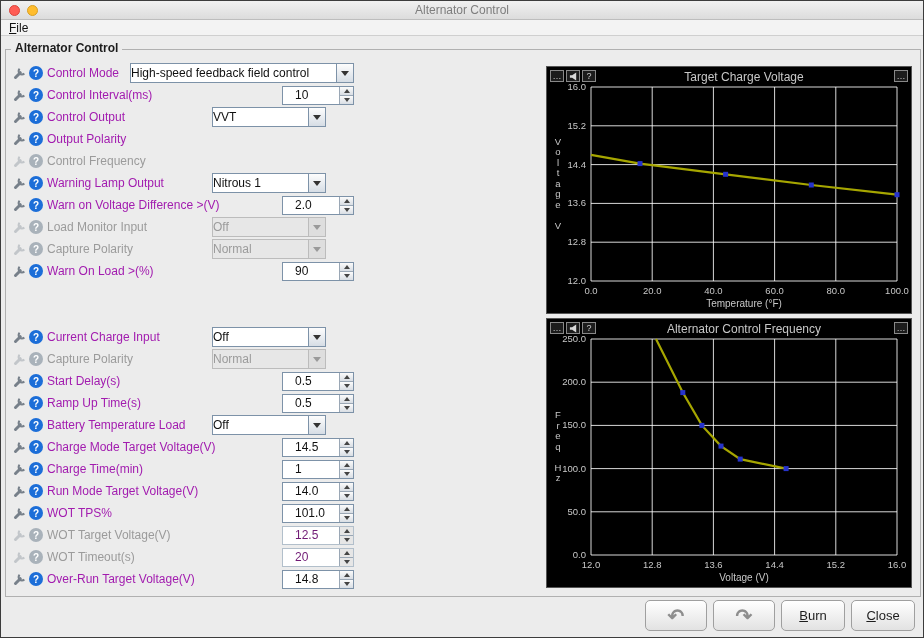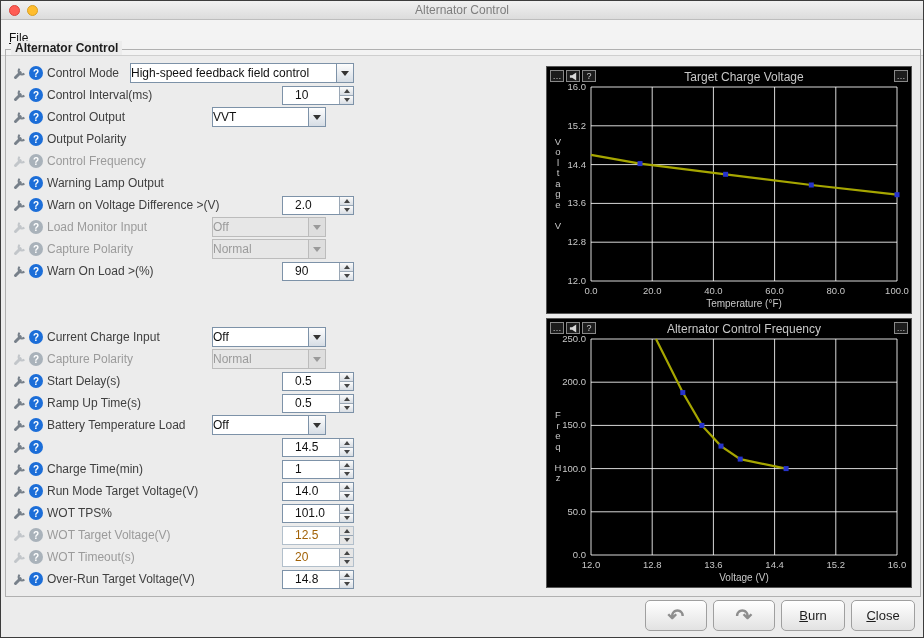--- a/index.html
+++ b/index.html
@@ -8,57 +8,57 @@
   .window{position:relative;width:924px;height:638px;background:#ececec;border:1px solid #3c3c3c;overflow:hidden}
 
   
   .titlebar{position:relative;height:19px;background:linear-gradient(#f1f1f1,#dcdcdc);border-bottom:1px solid #bdbdbd}
   .win-title{position:absolute;left:0;right:0;top:2px;text-align:center;font-size:12px;color:#7e7e7e}
   .tl-btn{position:absolute;top:4px;width:11px;height:11px;border-radius:50%}
   .tl-btn.red{left:8px;background:#ff5d55;border:1px solid #d9453e}
   .tl-btn.yellow{left:26px;background:#ffbd2e;border:1px solid #d9a023}
 
   
-  .menubar{height:36px;background:#f3f3f3;border-bottom:1px solid #cfcfcf;display:flex;align-items:center;padding:0 8px}
+  .menubar{height:16px;background:#f3f3f3;border-bottom:1px solid #cfcfcf;display:flex;align-items:center;padding:0 8px}
   .menu-item{font-size:12px;color:#111;display:inline-block}
   .menu-item::first-letter{text-decoration:underline}
 
   .content{position:absolute;top:40px;left:0;right:0;bottom:0}
   .groupbox{position:absolute;left:4px;top:8px;width:916px;height:548px;border:1px solid #b0b0b0}
   .group-legend{position:absolute;top:-9px;left:5px;background:#ececec;padding:0 4px;font-size:12px;font-weight:bold;color:#1c1c1c}
 
   
   .form{position:absolute;left:4px;top:12px;width:352px}
   .form-row{position:relative;height:22px;display:flex;align-items:center}
   .form-gap{height:44px}
   .wrench{width:16px;height:14px;margin-left:1px;display:inline-flex;align-items:center;justify-content:center}
   .help{width:14px;height:14px;margin:0 4px 0 2px;border-radius:50%;background:#1c6ed8;color:#fff;font-size:10px;font-weight:bold;display:inline-flex;align-items:center;justify-content:center;flex:none}
   .form-row.disabled .help{background:#a9b2ba}
-  .row-label{font-size:12px;color:#404040;white-space:nowrap}
+  .row-label{font-size:12px;color:#a21caf;white-space:nowrap}
   .form-row.disabled .row-label{color:#9b9b9b}
 
   .combo{position:absolute;left:202px;width:114px;height:20px;background:#fff;border:1px solid #7d92a8;display:flex;align-items:stretch}
   .combo.wide{left:120px;width:224px}
   .combo-value{flex:1;font-size:12px;line-height:18px;padding-left:0;color:#101010;white-space:nowrap;overflow:hidden}
   .combo-arrow{width:17px;border-left:1px solid #7d92a8;background:linear-gradient(#fdfdfd,#d6dde5);display:flex;align-items:center;justify-content:center;flex:none}
   .tri-down{width:0;height:0;border-left:4px solid transparent;border-right:4px solid transparent;border-top:5px solid #333}
   .form-row.disabled .combo{background:#e7e7e7;border-color:#bcbcbc}
   .form-row.disabled .combo-value{color:#9b9b9b}
   .form-row.disabled .combo-arrow{border-left-color:#bcbcbc;background:#dedede}
   .form-row.disabled .tri-down{border-top-color:#9a9a9a}
 
   .spinner{position:absolute;left:272px;width:72px;height:19px;background:#fff;border:1px solid #7d92a8;display:flex;align-items:stretch}
   .spin-value{flex:1;font-size:12px;line-height:17px;padding-left:12px;color:#101010;overflow:hidden}
   .spin-btns{width:14px;display:flex;flex-direction:column;border-left:1px solid #9aa7b5;flex:none}
   .spin-btn{flex:1;background:linear-gradient(#fbfbfb,#d9dee4);display:flex;align-items:center;justify-content:center}
   .spin-btn.up{border-bottom:1px solid #9aa7b5}
   .tri-up-s{width:0;height:0;border-left:3px solid transparent;border-right:3px solid transparent;border-bottom:4px solid #444}
   .tri-down-s{width:0;height:0;border-left:3px solid transparent;border-right:3px solid transparent;border-top:4px solid #444}
   .form-row.disabled .spinner{border-color:#b2bfcb}
-  .form-row.disabled .spin-value{color:#a16207}
+  .form-row.disabled .spin-value{color:#701a75}
   .form-row.disabled .spin-btn{background:#e6e6e6}
 
   
   .charts{position:absolute;left:540px;top:12px;width:366px;height:532px}
   .chart-panel{position:absolute;left:0;width:366px;background:#000;border:1px solid #555}
   .chart-panel.c1{top:4px;height:248px}
   .chart-panel.c2{top:256px;height:270px}
   .chart-panel svg{display:block}
   svg text{font-family:"Liberation Sans",sans-serif}
   .ptools{position:absolute;top:3px;display:flex;gap:2px;z-index:2}
@@ -168,20 +168,26 @@
           </div>
           <div class="form-row">
             <span class="wrench">
               <svg width="13" height="13" viewBox="0 0 13 13">
                 <path d="M2.5 10.5 L7.3 5.7" stroke="#77808a" stroke-width="3" stroke-linecap="round" fill="none"></path>
                 <path d="M6.6 1.7 A3.3 3.3 0 1 0 11.3 6.4" stroke="#77808a" stroke-width="2.1" fill="none"></path>
               </svg>
             </span>
             <span class="help">?</span>
             <span class="row-label">Warning Lamp Output</span>
+            <span class="combo">
+              <span class="combo-value">Nitrous 1</span>
+              <span class="combo-arrow">
+                <i class="tri-down"></i>
+              </span>
+            </span>
           </div>
           <div class="form-row">
             <span class="wrench">
               <svg width="13" height="13" viewBox="0 0 13 13">
                 <path d="M2.5 10.5 L7.3 5.7" stroke="#77808a" stroke-width="3" stroke-linecap="round" fill="none"></path>
                 <path d="M6.6 1.7 A3.3 3.3 0 1 0 11.3 6.4" stroke="#77808a" stroke-width="2.1" fill="none"></path>
               </svg>
             </span>
             <span class="help">?</span>
             <span class="row-label">Warn on Voltage Difference &gt;(V)</span>
@@ -342,20 +348,21 @@
             </span>
           </div>
           <div class="form-row">
             <span class="wrench">
               <svg width="13" height="13" viewBox="0 0 13 13">
                 <path d="M2.5 10.5 L7.3 5.7" stroke="#77808a" stroke-width="3" stroke-linecap="round" fill="none"></path>
                 <path d="M6.6 1.7 A3.3 3.3 0 1 0 11.3 6.4" stroke="#77808a" stroke-width="2.1" fill="none"></path>
               </svg>
             </span>
             <span class="help">?</span>
+            <span class="row-label">Charge Mode Target Voltage(V)</span>
             <span class="spinner">
               <span class="spin-value">14.5</span>
               <span class="spin-btns">
                 <span class="spin-btn up">
                   <i class="tri-up-s"></i>
                 </span>
                 <span class="spin-btn down">
                   <i class="tri-down-s"></i>
                 </span>
               </span>

